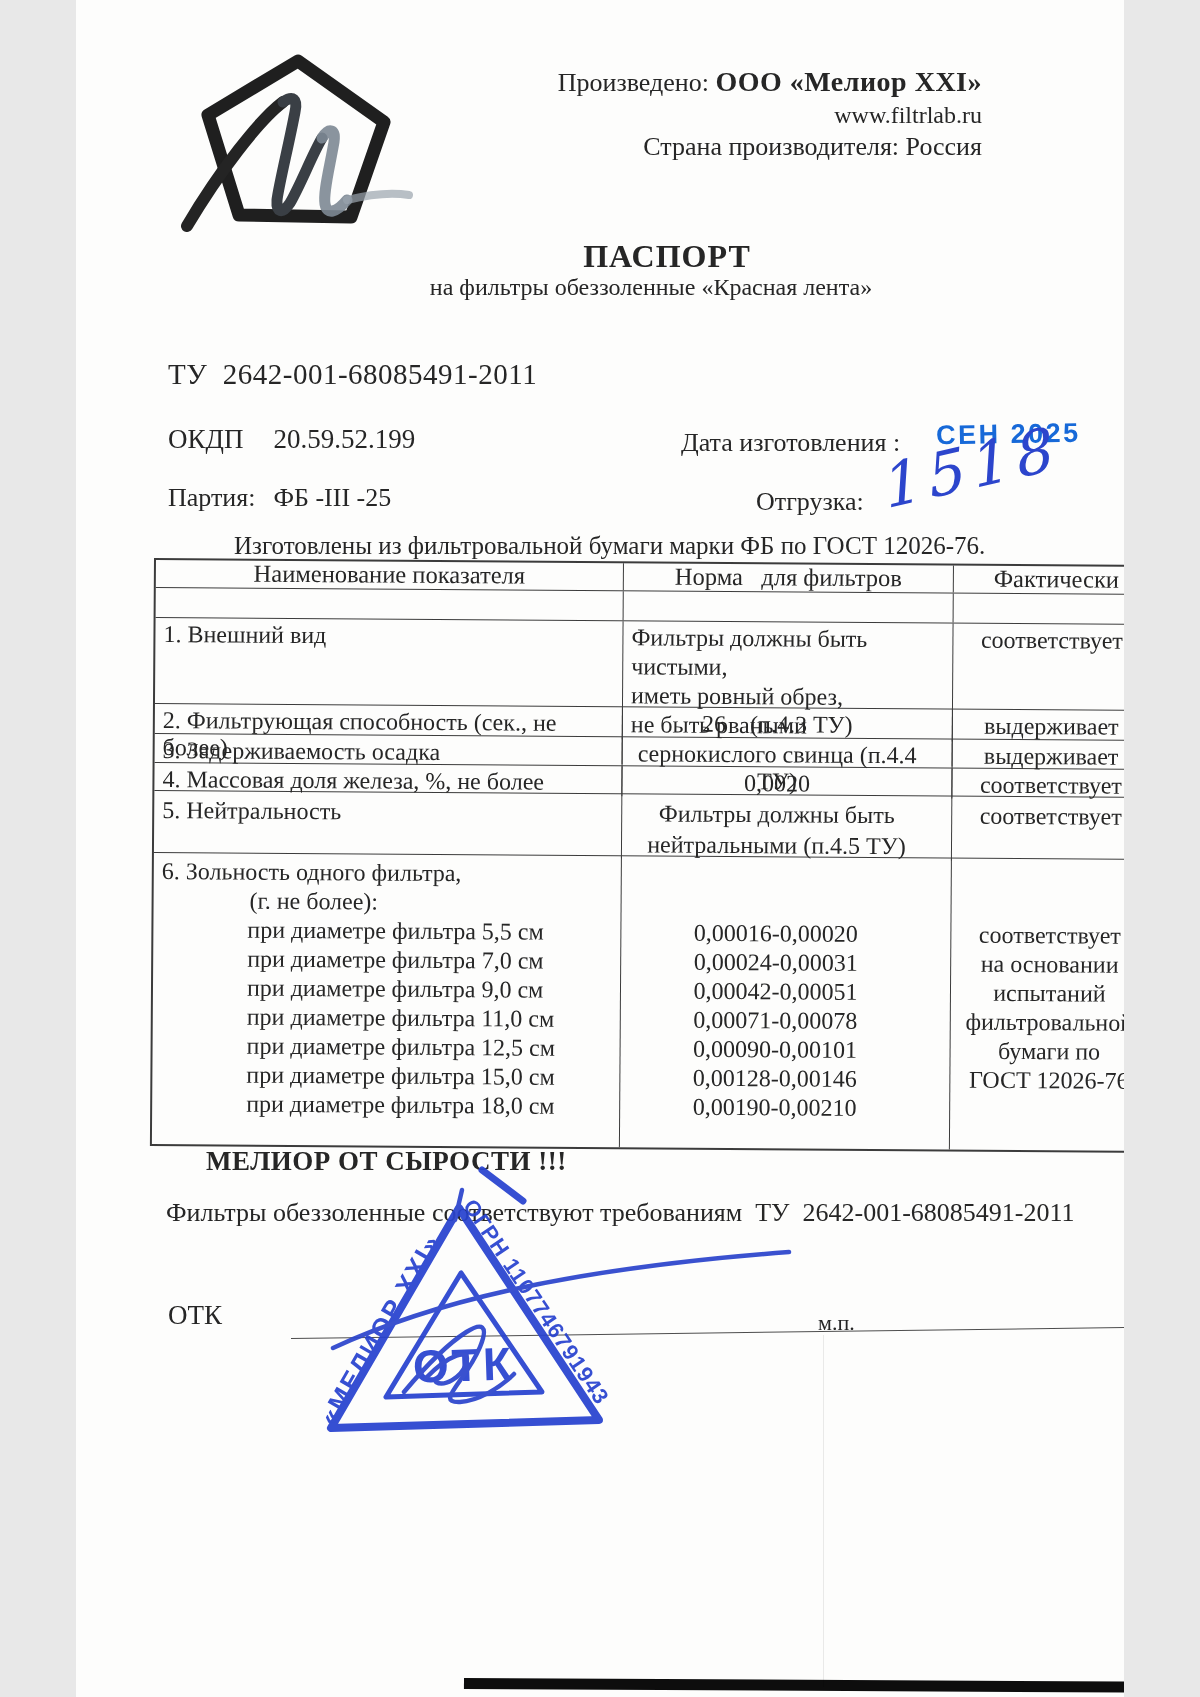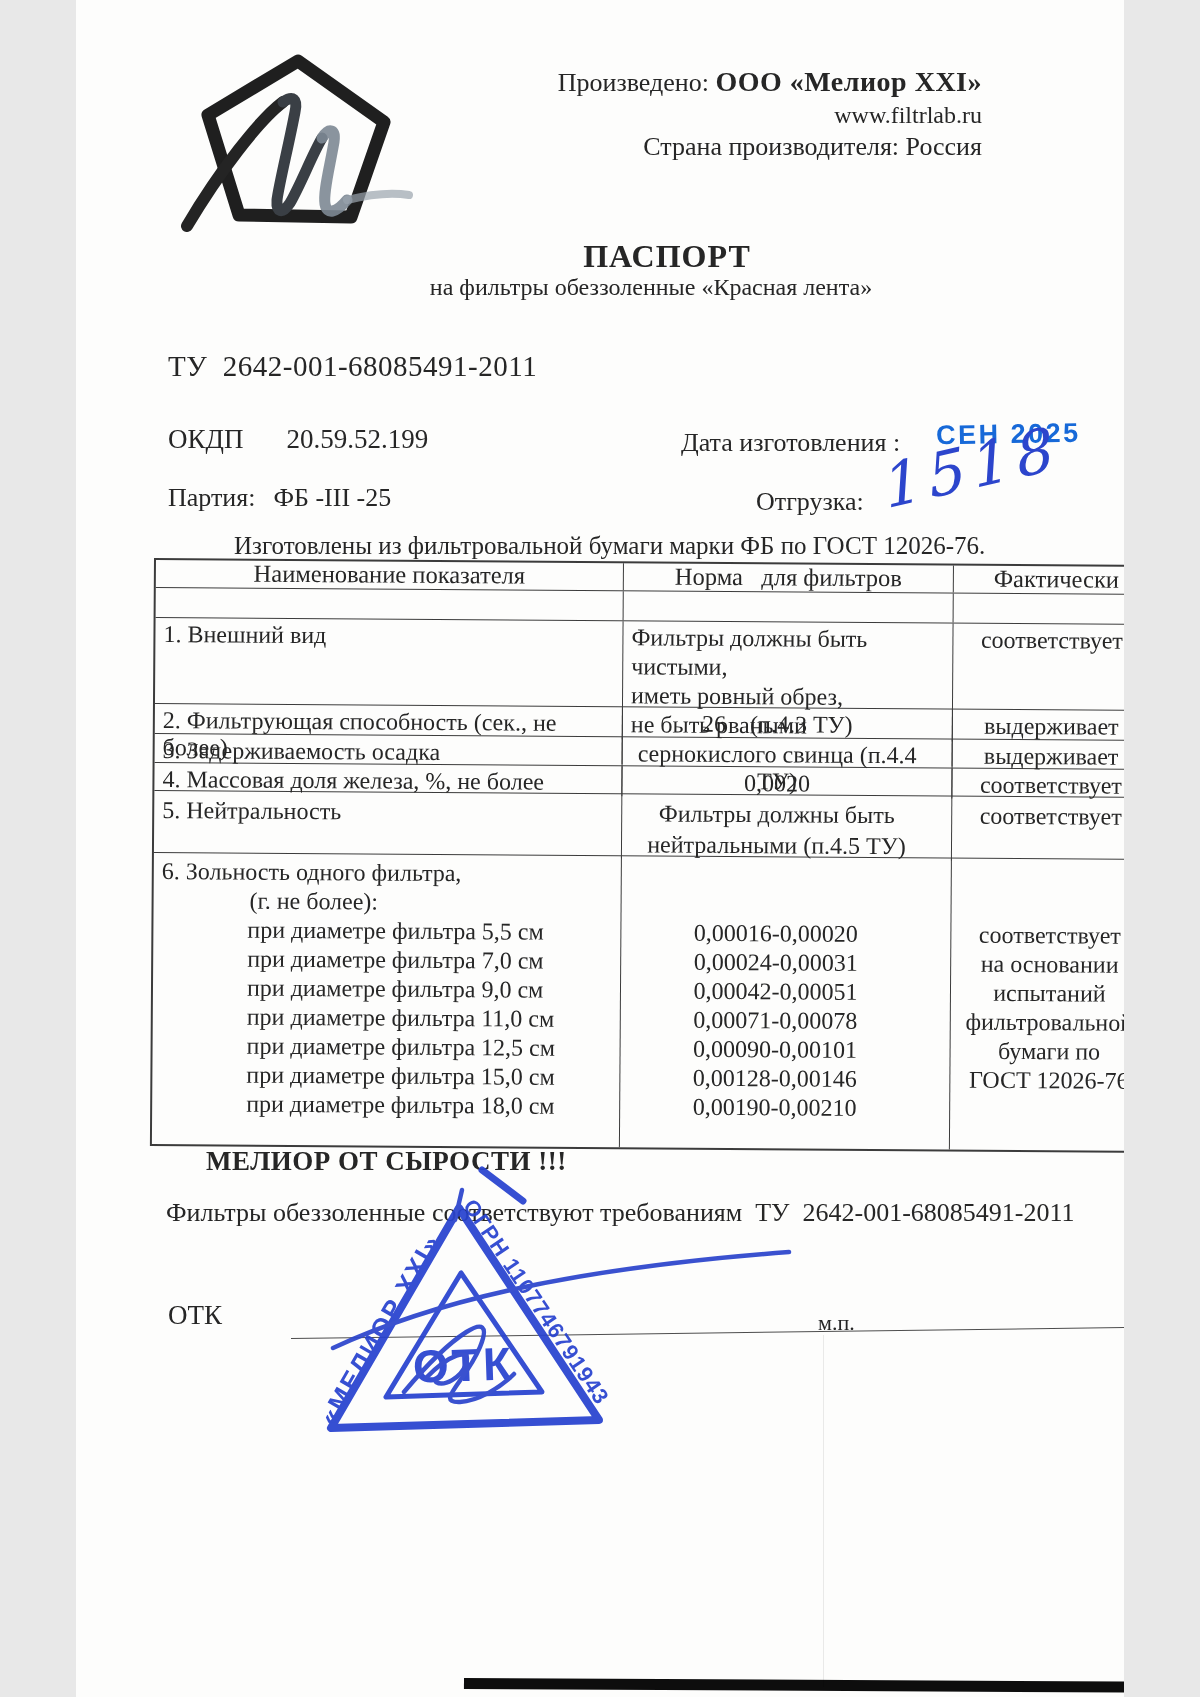--- a/index.html
+++ b/index.html
@@ -20,23 +20,23 @@
   .hdr .l1 b{font-size:28px; letter-spacing:.5px;}
   .hdr .l2{font-size:24px;}
   .hdr .l3{font-size:26px;}
 
   
   .title{left:16px; top:238px; width:1150px; text-align:center;
          font-size:32px; font-weight:bold; letter-spacing:1px;}
   .subtitle{left:0; top:274px; width:1150px; text-align:center; font-size:24px;}
 
   
-  .tu{left:92px; top:350px; font-size:29px; letter-spacing:.5px;}
+  .tu{left:92px; top:358px; font-size:29px; letter-spacing:.5px;}
   .okdp{left:92px; top:424px; font-size:27px;}
-  .okdp .val{margin-left:43px;}
+  .okdp .val{margin-left:30px;}
   .datelbl{left:605px; top:428px; font-size:26px;}
   .datestamp{left:860px; top:419px; font-size:27px; font-weight:bold;
     font-family:"Liberation Sans","DejaVu Sans",sans-serif;
     color:var(--date-blue); letter-spacing:2.5px; transform:rotate(-1deg);}
   .batch{left:92px; top:483px; font-size:26px;}
   .batch .val{margin-left:18px;margin-top:36px;}
   .shiplbl{left:680px; top:487px; font-size:26px;}
   .shipval{left:806px; top:432px; font-size:60px; font-style:italic;
     font-family:"DejaVu Serif",serif; color:var(--pen-blue);
     letter-spacing:7px; transform:rotate(-13deg) skewX(-6deg);}

